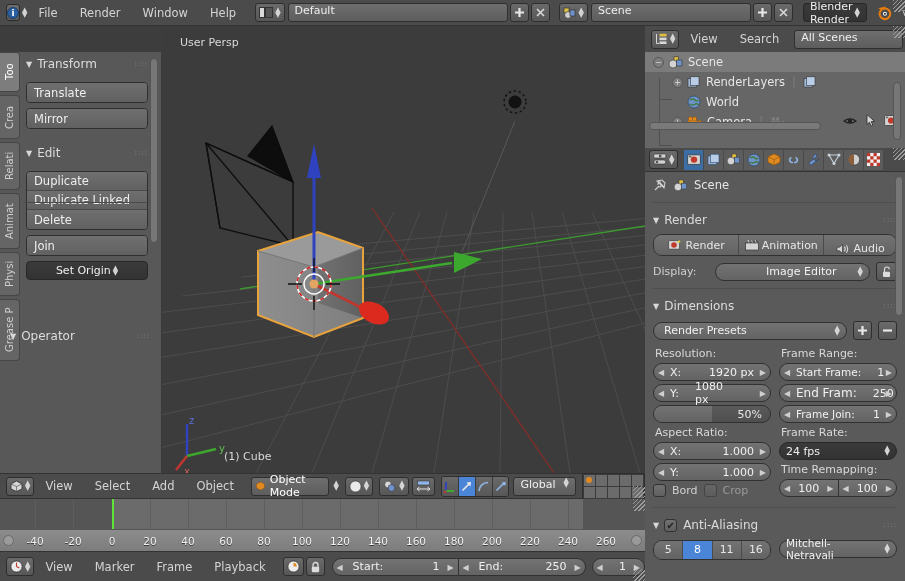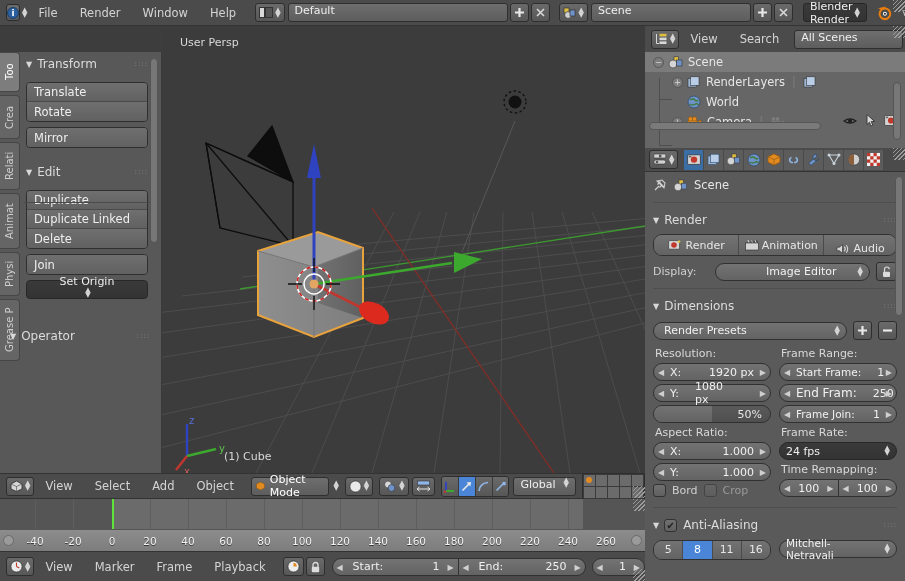--- a/index.html
+++ b/index.html
@@ -355,42 +355,41 @@
 
       <div style="position:absolute;left:26px;top:2px;width:122px;">
         <div class="panelhdr">
           <span class="tri">▼</span>
           <span>Transform</span>
           <span class="grip">::::</span>
         </div>
         <div style="height:8px;"></div>
         <div class="tsgroup">
           <div class="tsbtn">Translate</div>
-          <div class="tsbtn">Rotate</div>
         </div>
         <div class="tsgroup">
           <div class="tsbtn">Mirror</div>
         </div>
 
         <div style="height:9px;"></div>
         <div class="panelhdr">
           <span class="tri">▼</span>
           <span>Edit</span>
           <span class="grip">::::</span>
         </div>
         <div style="height:8px;"></div>
         <div class="tsgroup">
           <div class="tsbtn">Duplicate</div>
           <div class="tsbtn">Duplicate Linked</div>
           <div class="tsbtn">Delete</div>
         </div>
         <div class="tsgroup">
           <div class="tsbtn">Join</div>
         </div>
-        <div class="darkfield" style="border-radius:4px;justify-content:flex-end;flex-direction:column;">
+        <div class="darkfield" style="border-radius:4px;justify-content:center;">
           <span>Set Origin</span>
           <span class="spin">
               <i>▲</i>
               <i>▼</i>
             </span>
         </div>
       </div>
 
       <div id="tssep"></div>
       <div class="scrollv" style="top:6px;height:185px;"></div>

